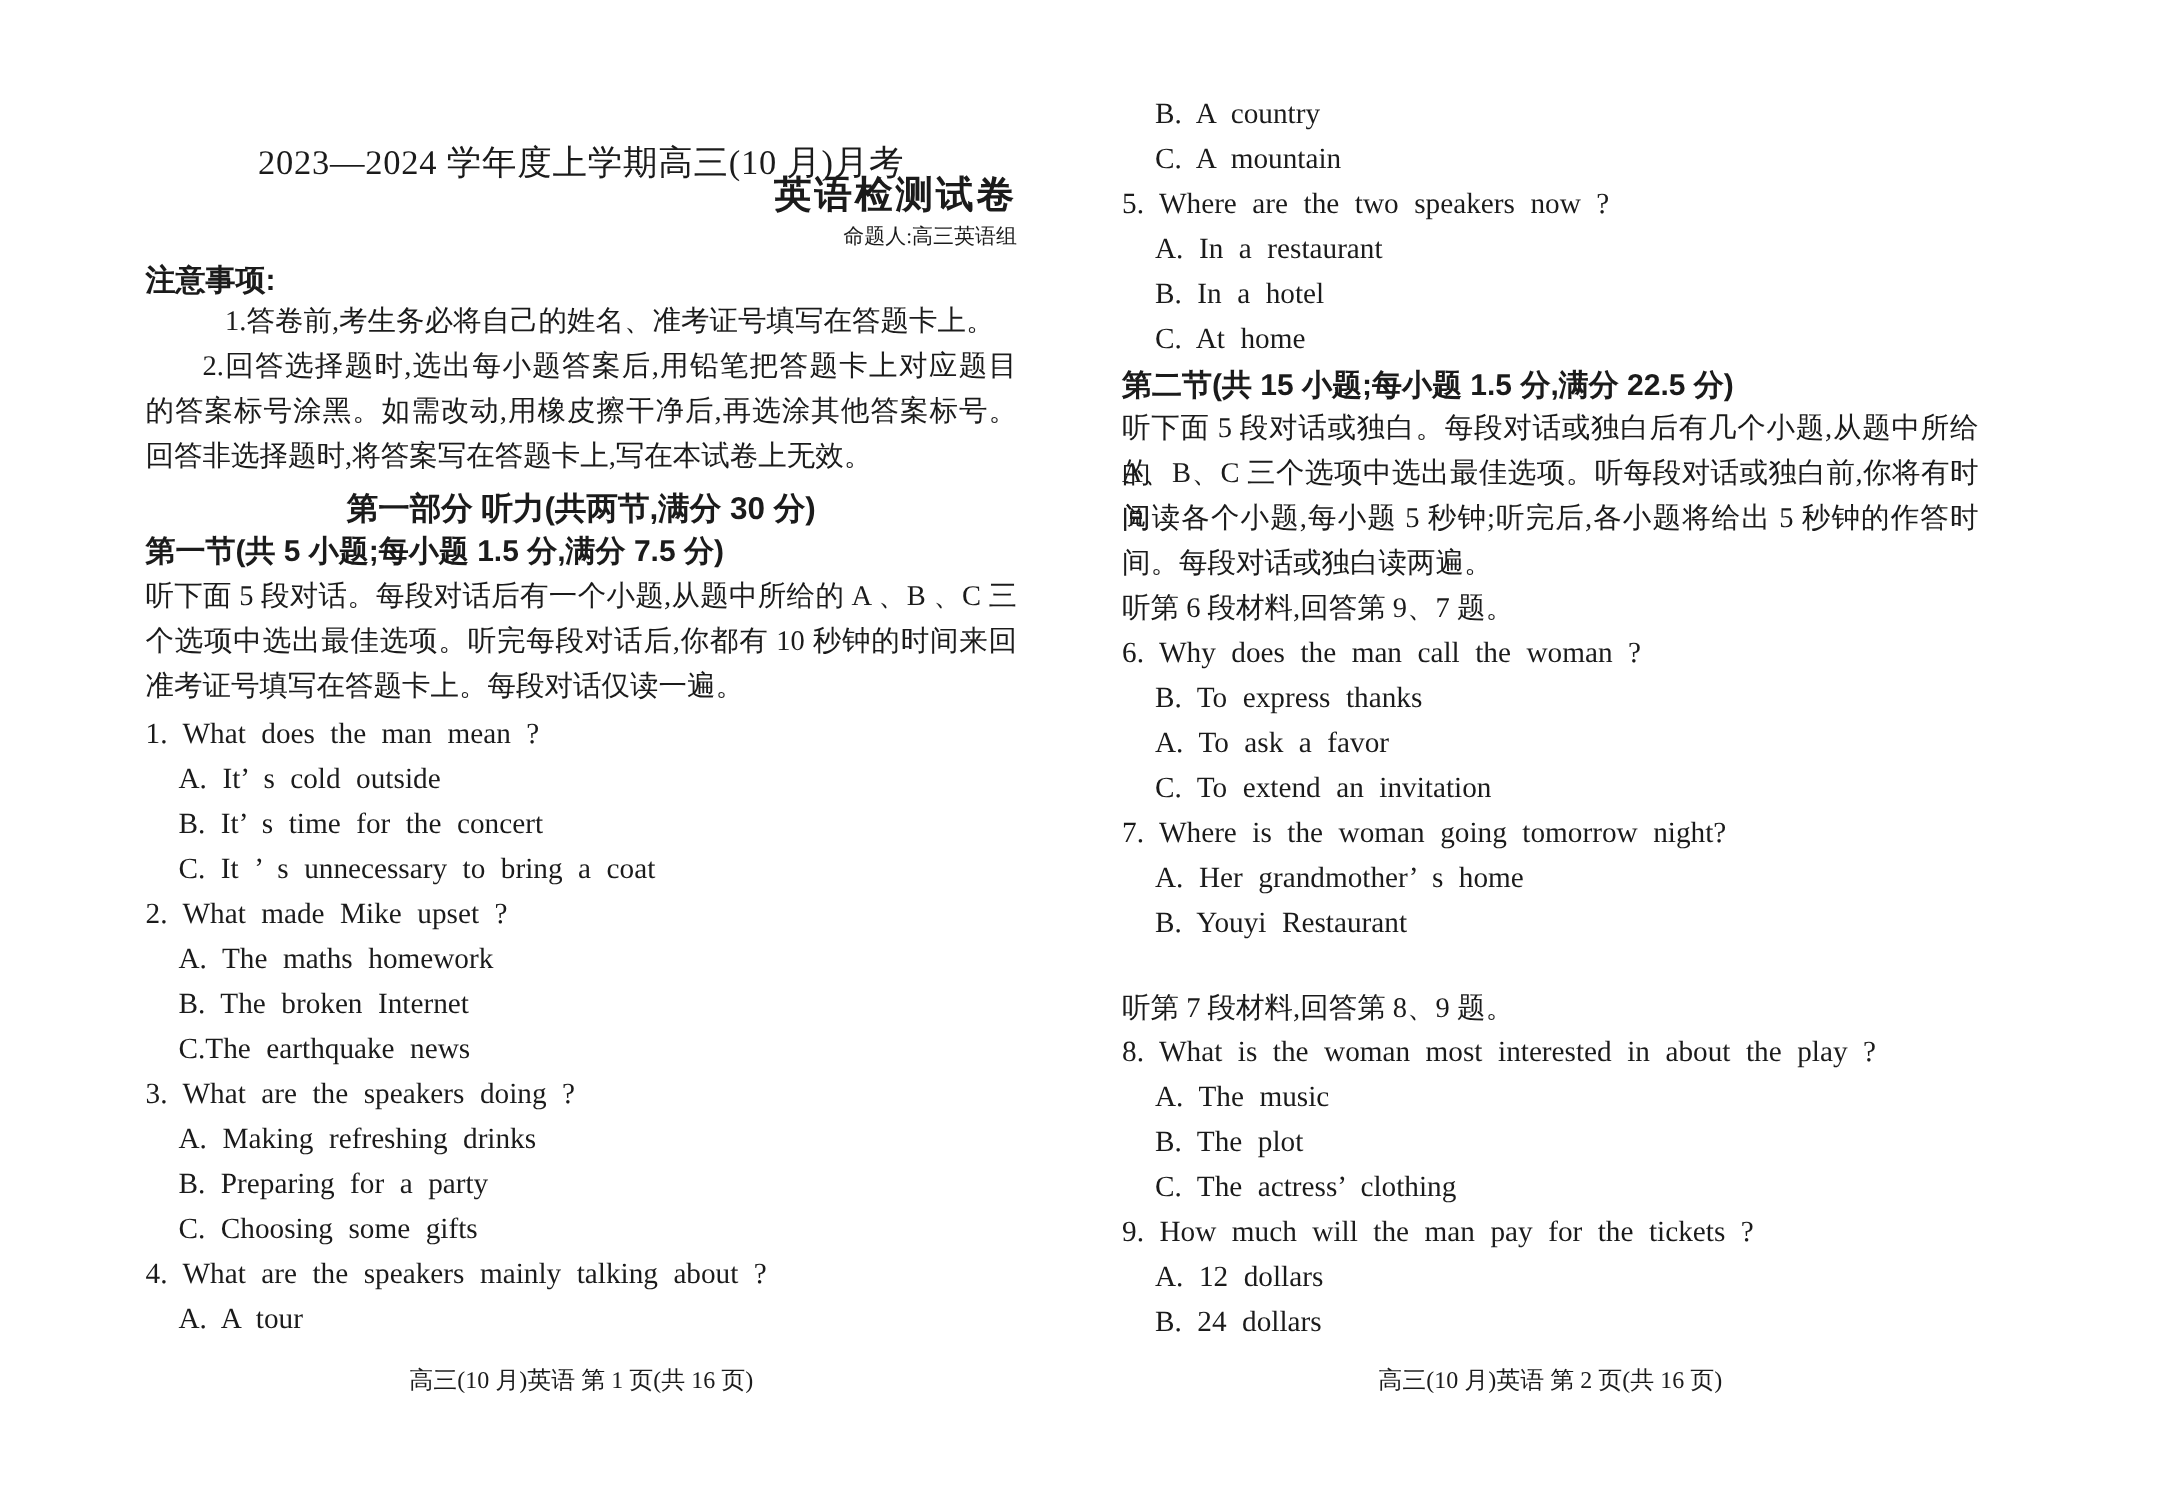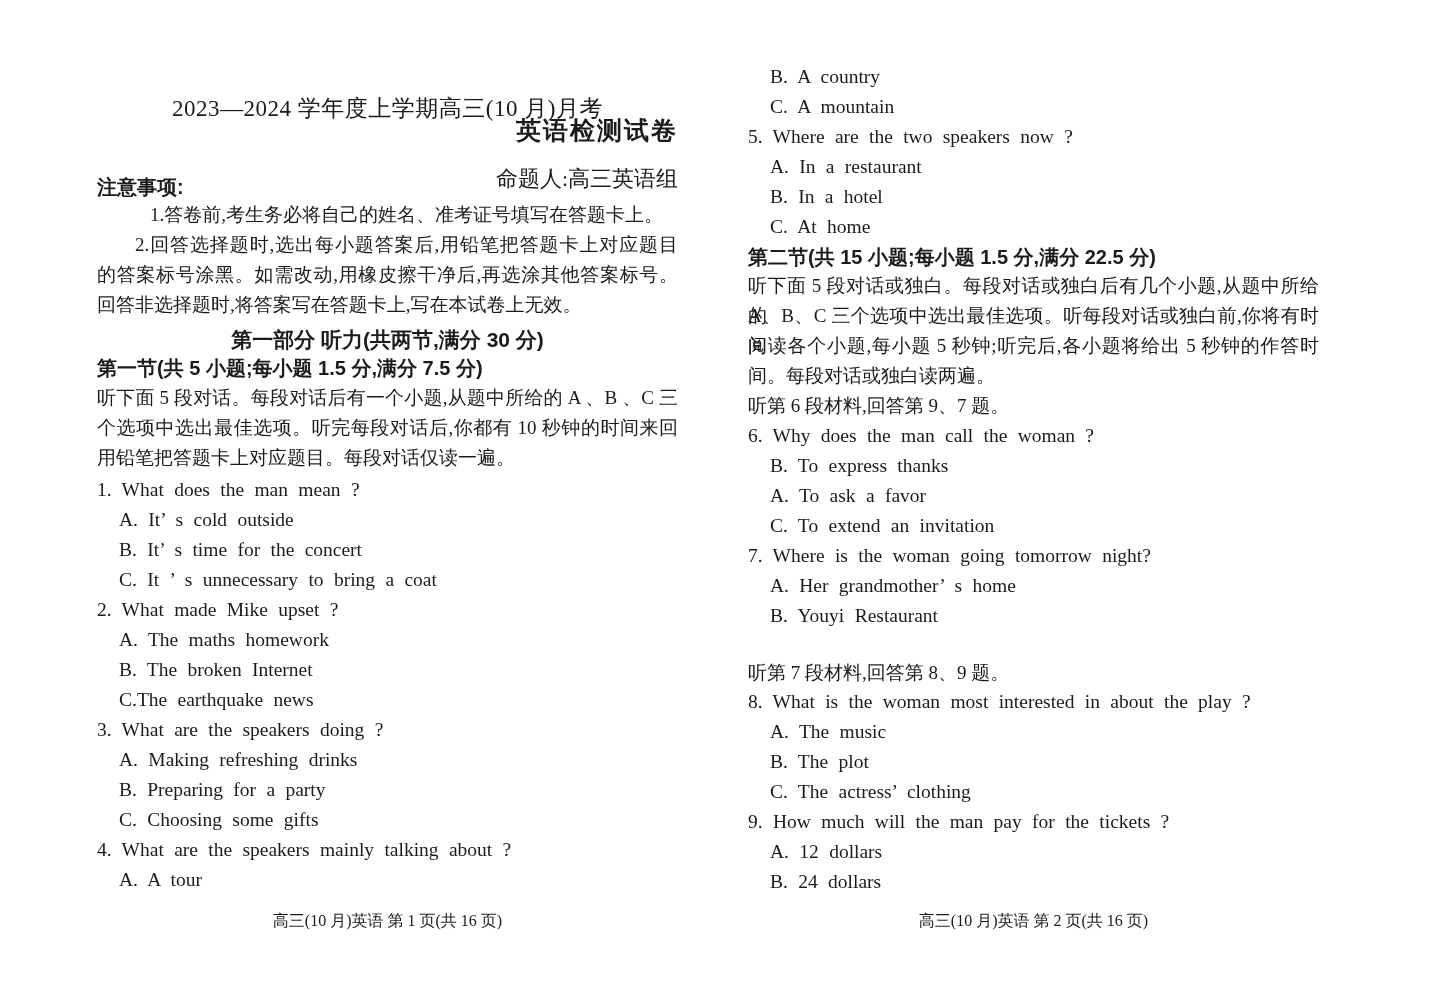--- a/index.html
+++ b/index.html
@@ -16,21 +16,21 @@
   .cn{font-size:19px;}
   .en{font-size:19.5px;word-spacing:0.28em;}
   .opt{padding-left:22px;}
   .indent2{text-indent:2em;text-align:center;}
   .jl{white-space:normal;text-align:justify;text-align-last:justify;}
   .hd{font-family:"Liberation Sans","DejaVu Sans",sans-serif;font-weight:bold;}
   .center{text-align:center;}
   .right{text-align:right;}
   .title{font-size:23px;letter-spacing:0.5px;}
   .subtitle{font-size:25px;letter-spacing:2px;height:36px;line-height:36px;text-align:right;}
-  .setter{font-size:22px;margin-top:20px;}
+  .setter{font-size:14px;}
   .notice-label{font-size:20px;}
   .part-head{font-size:21px;}
   .sec-head{font-size:20px;}
   .footer{font-size:16px;height:24px;line-height:24px;}
 </style>
 </head>
 <body>
 
 <div class="col" id="col1">
 
@@ -50,21 +50,21 @@
     <div class="line cn">回答非选择题时,将答案写在答题卡上,写在本试卷上无效。</div>
   </div>
 
   <div class="abs line center hd part-head" style="top:325px">第一部分 听力(共两节,满分 30 分)</div>
 
   <div class="abs line hd sec-head" style="top:353px">第一节(共 5 小题;每小题 1.5 分,满分 7.5 分)</div>
 
   <div class="abs" style="top:383px">
     <div class="line cn jl">听下面 5 段对话。每段对话后有一个小题,从题中所给的 A 、B 、C 三</div>
     <div class="line cn jl">个选项中选出最佳选项。听完每段对话后,你都有 10 秒钟的时间来回</div>
-    <div class="line cn">用铅笔把答题卡上对应题目。每段对话仅读一遍。</div>
+    <div class="line cn">准考证号填写在答题卡上。每段对话仅读一遍。</div>
   </div>
 
   <div class="abs" style="top:475px">
     <div class="line en">1. What does the man mean ?</div>
     <div class="line en opt">A. It’ s cold outside</div>
     <div class="line en opt">B. It’ s time for the concert</div>
     <div class="line en opt">C. It ’ s unnecessary to bring a coat</div>
     <div class="line en">2. What made Mike upset ?</div>
     <div class="line en opt">A. The maths homework</div>
     <div class="line en opt">B. The broken Internet</div>

